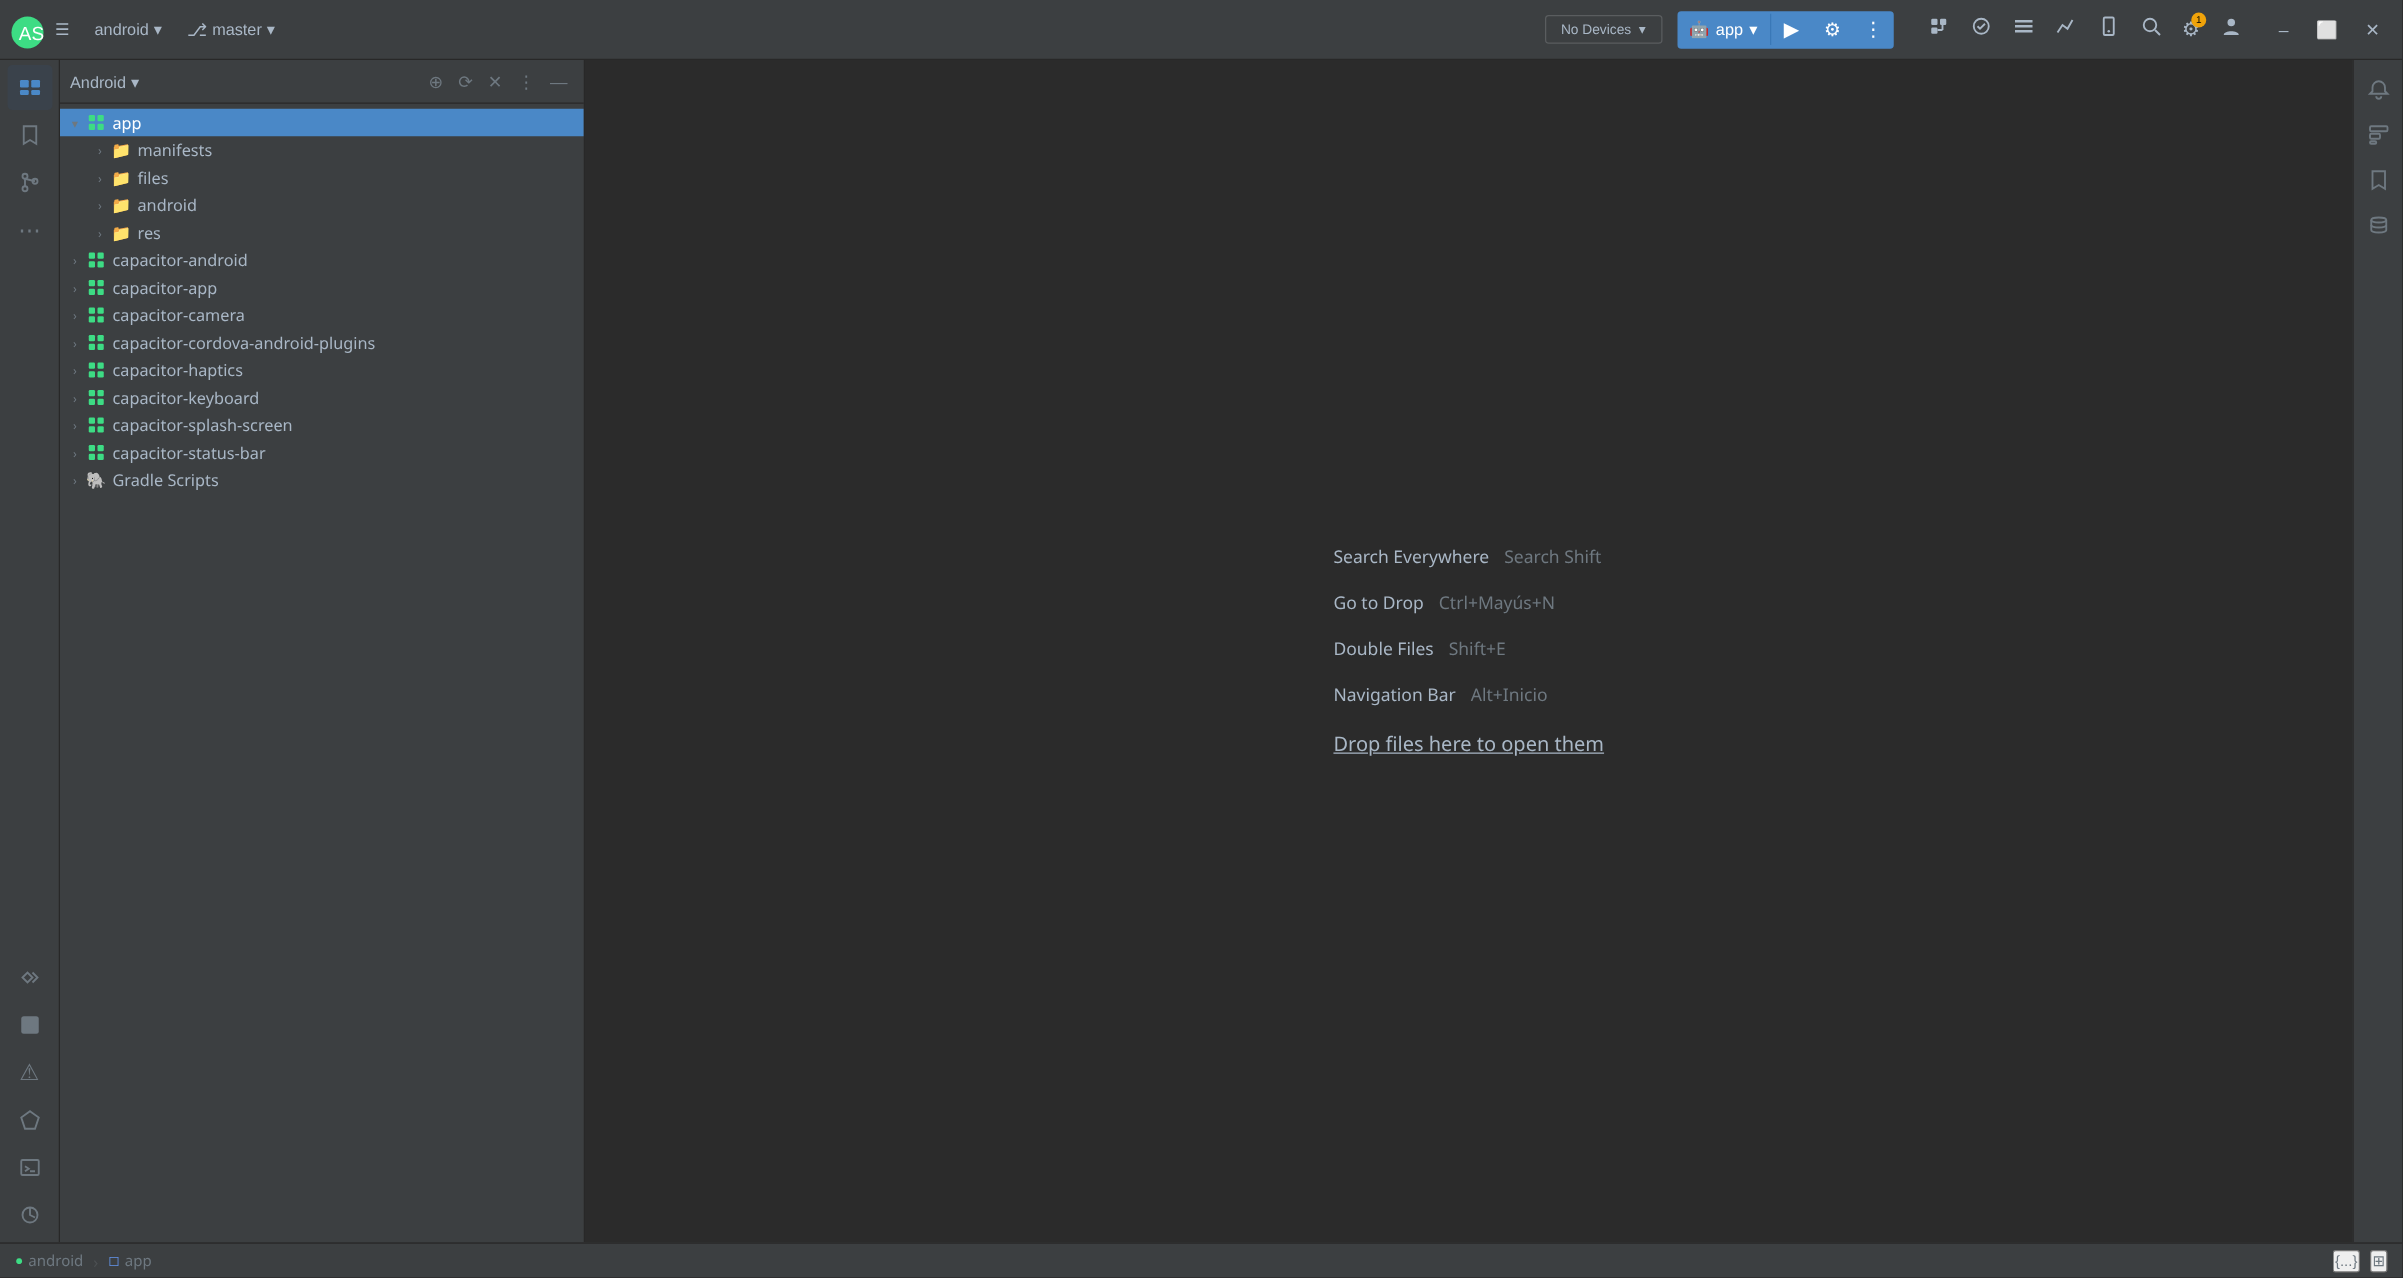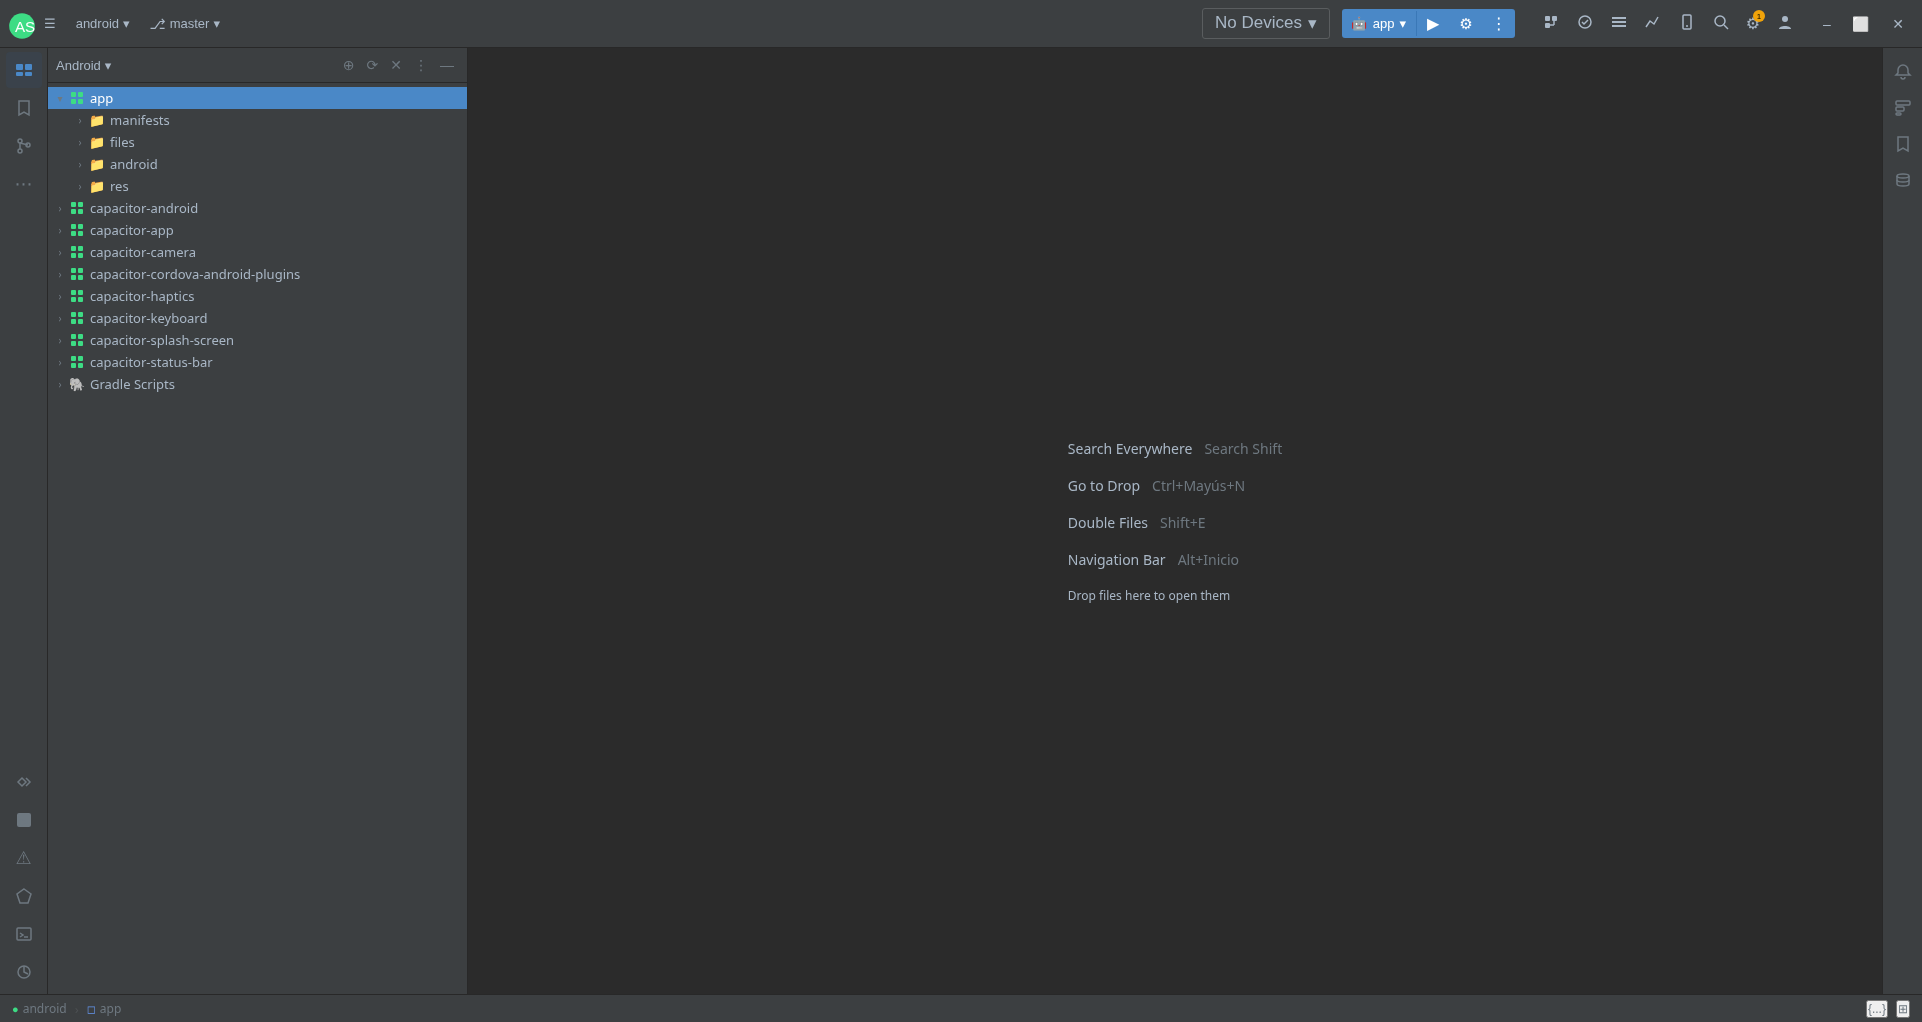--- a/index.html
+++ b/index.html
@@ -40,22 +40,23 @@
     }
     .title-bar-sep { flex: 1; }
     .no-devices-btn {
       background: #3c3f41;
       border: 1px solid #5a5d5f;
       color: #a9b7c6;
       cursor: pointer;
       padding: 4px 12px;
       border-radius: 3px;
       display: flex;
+      align-items: center;
       gap: 6px;
-      font-size: 17px;
+      font-size: 11px;
     }
     .run-config-group {
       display: flex;
       align-items: center;
       background: #4a88c7;
       border-radius: 3px;
       margin-left: 8px;
     }
     .run-config-app-btn {
       background: transparent;
@@ -291,21 +292,22 @@
     .hint-label {
       color: #a9b7c6;
       font-size: 14px;
     }
     .hint-shortcut {
       color: #6e7880;
       font-size: 14px;
     }
     .hint-drop {
       color: #a9b7c6;
-      font-size: 12px;
+      font-size: 16px;
+      text-decoration: underline;
     }
 
     
     .right-sidebar {
       width: 40px;
       background: #3c3f41;
       display: flex;
       flex-direction: column;
       align-items: center;
       padding: 8px 0;

